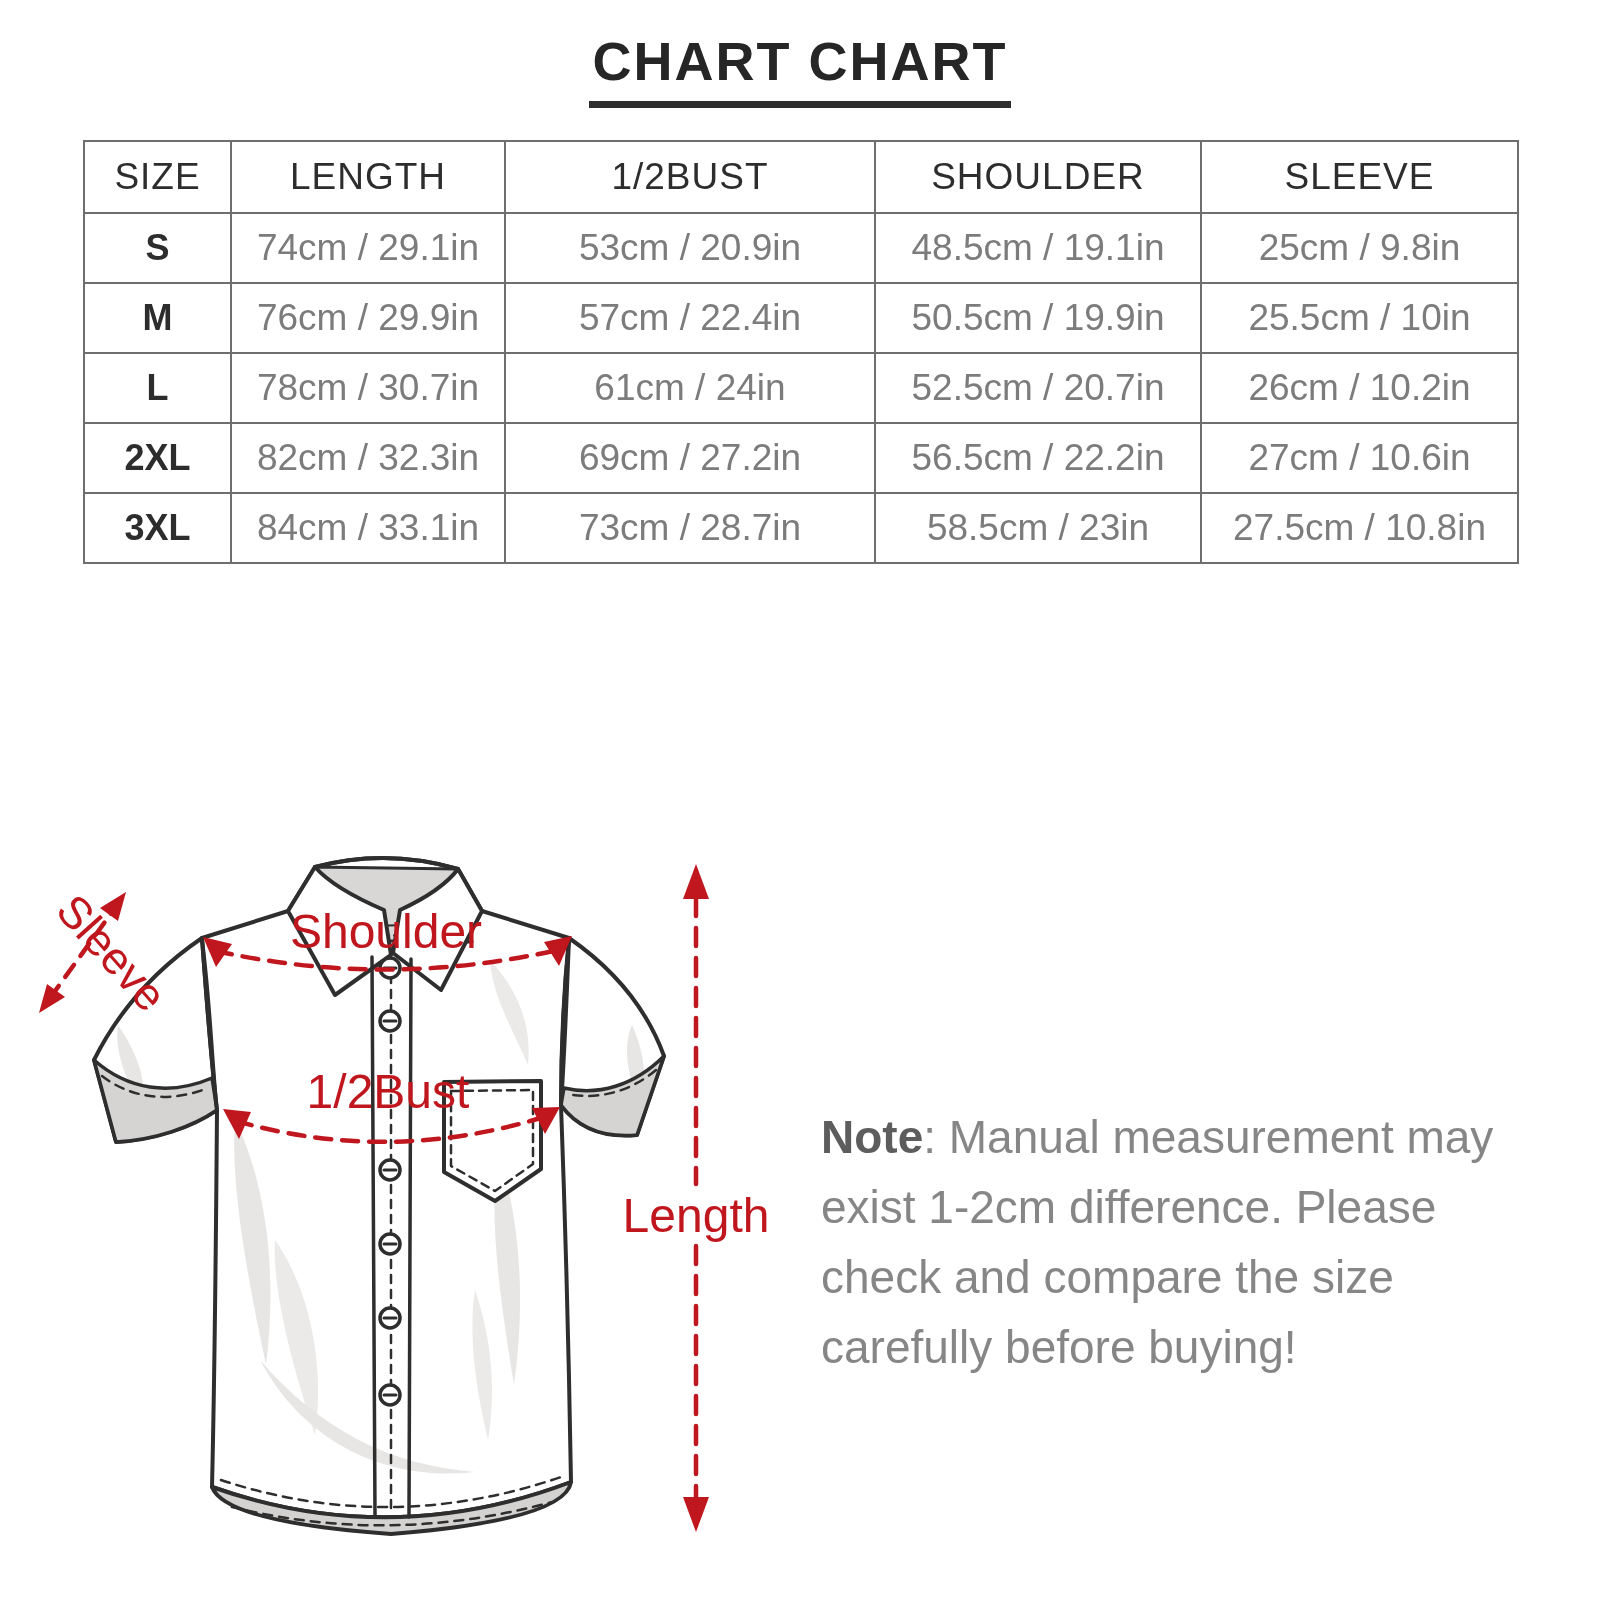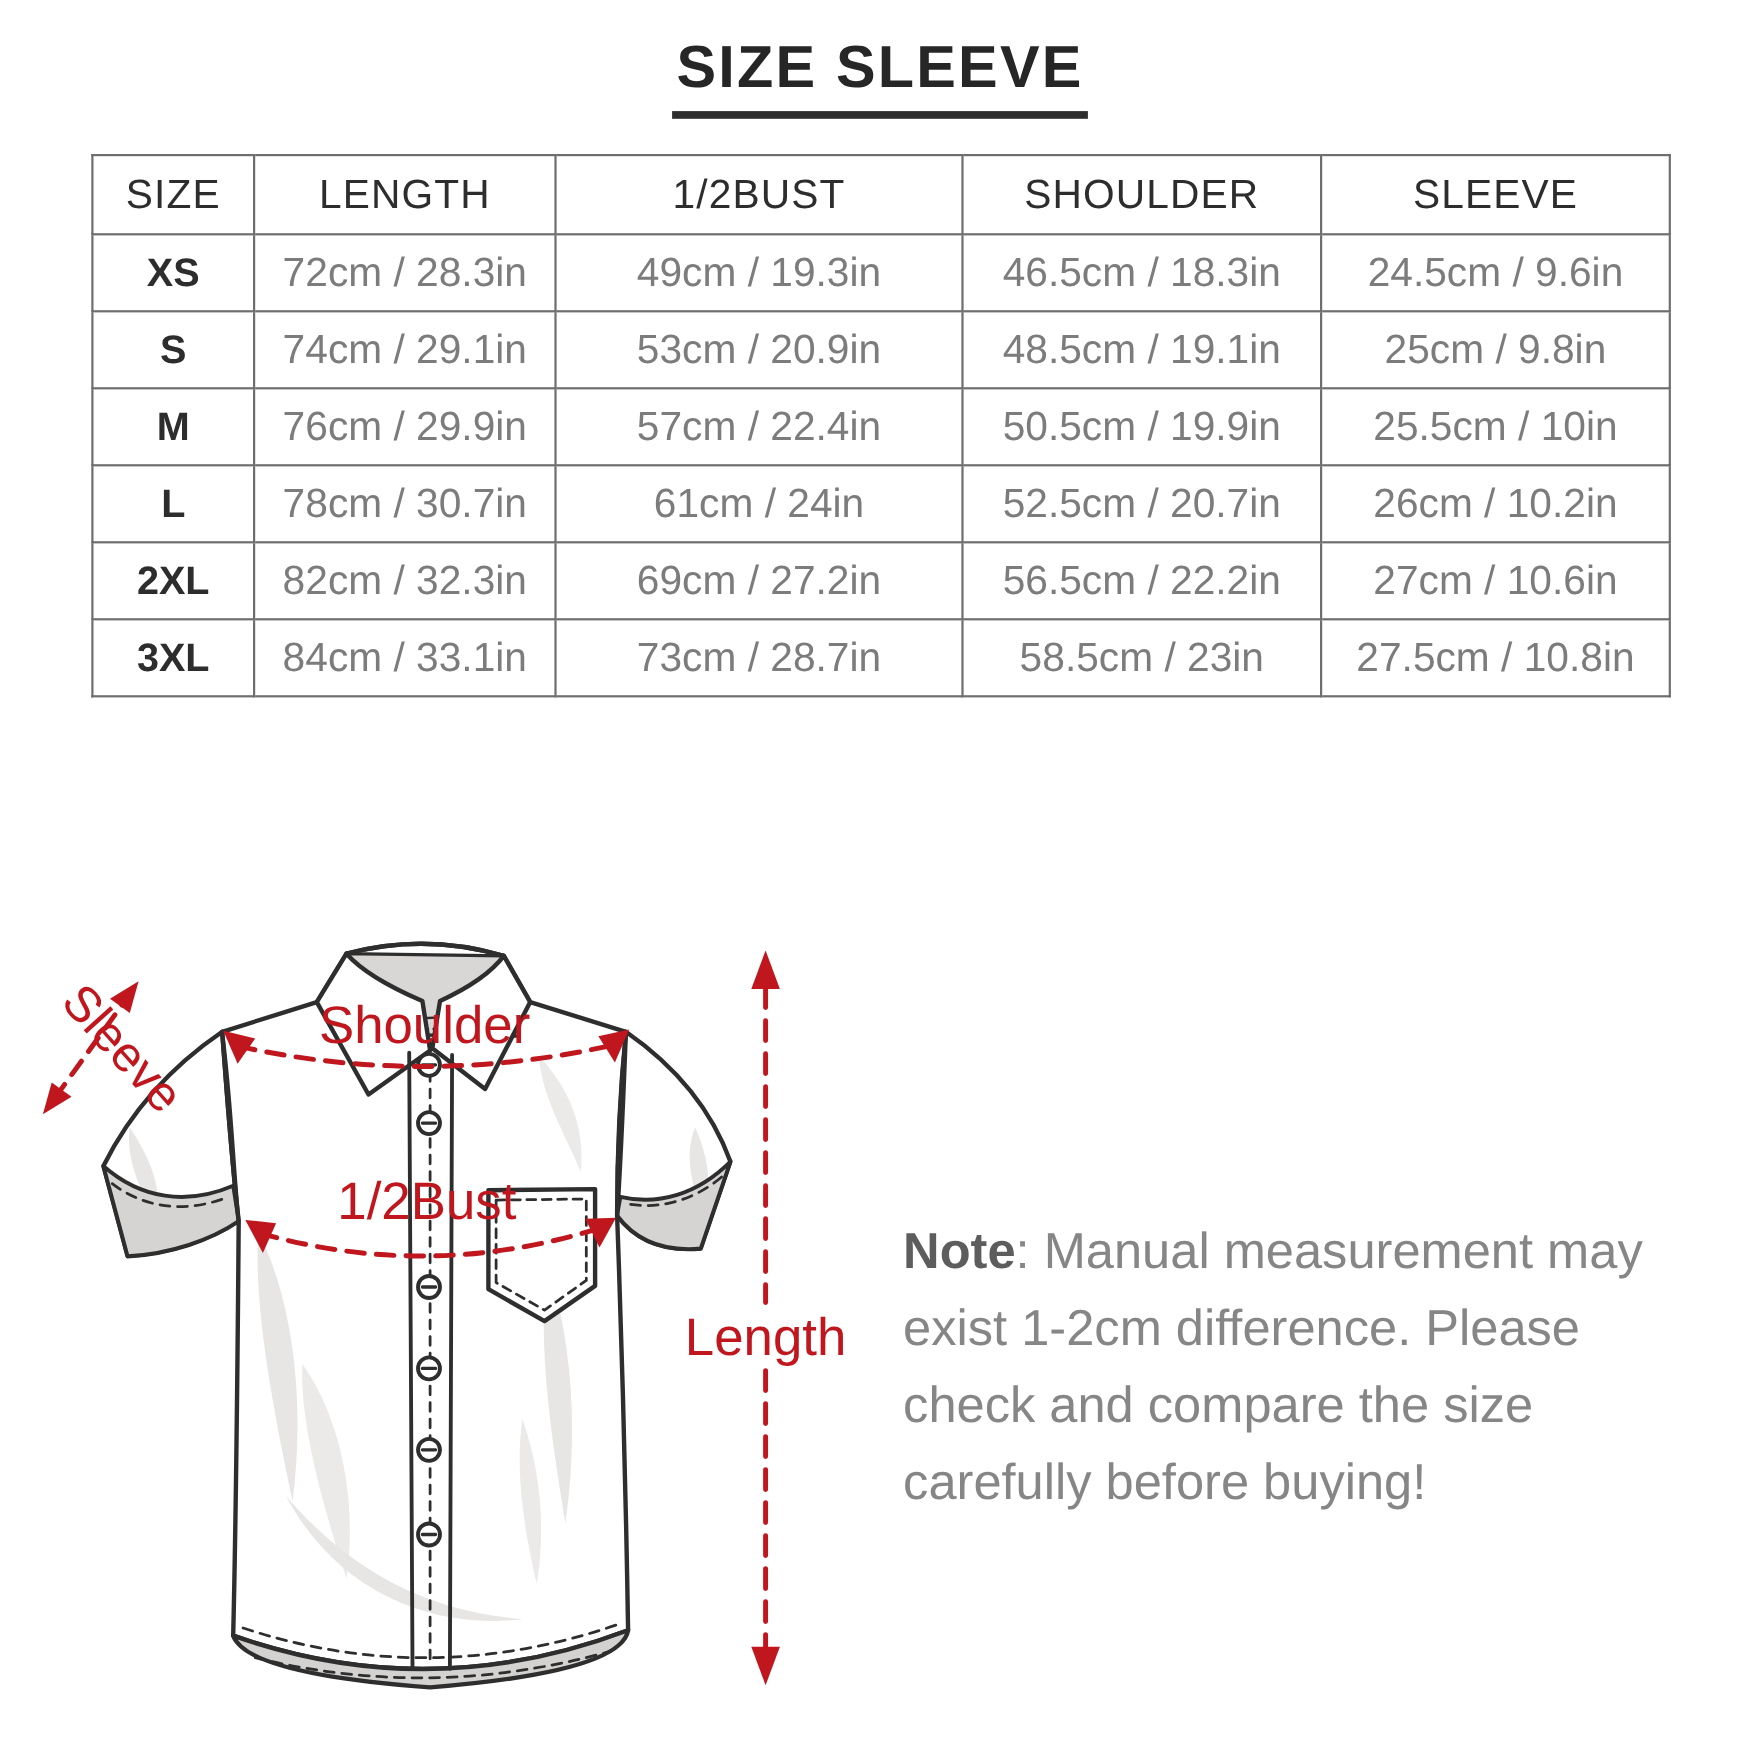--- a/index.html
+++ b/index.html
@@ -28,21 +28,21 @@
   .note{position:absolute;left:821px;top:1056px;width:700px;
         font-size:46px;line-height:70px;color:#868686;}
   .note b{color:#5d5d5d;font-weight:bold;}
 </style>
 </head>
 <body>
 
 <div id="page">
 
   <div class="title-wrap">
-    <span class="title">SIZE SLEEVE</span>
+    <span class="title">CHART CHART</span>
   </div>
 
   <table class="size-table">
     <colgroup>
       <col style="width:147px">
         <col style="width:274px">
         <col style="width:370px">
       <col style="width:326px">
         <col style="width:317px">
     </colgroup>
@@ -50,27 +50,20 @@
       <tr>
         <th>SIZE</th>
         <th>LENGTH</th>
         <th>1/2BUST</th>
         <th>SHOULDER</th>
         <th>SLEEVE</th>
       </tr>
     </thead>
     <tbody>
       <tr>
-        <td class="size-col">XS</td>
-        <td>72cm / 28.3in</td>
-        <td>49cm / 19.3in</td>
-        <td>46.5cm / 18.3in</td>
-        <td>24.5cm / 9.6in</td>
-      </tr>
-      <tr>
         <td class="size-col">S</td>
         <td>74cm / 29.1in</td>
         <td>53cm / 20.9in</td>
         <td>48.5cm / 19.1in</td>
         <td>25cm / 9.8in</td>
       </tr>
       <tr>
         <td class="size-col">M</td>
         <td>76cm / 29.9in</td>
         <td>57cm / 22.4in</td>

